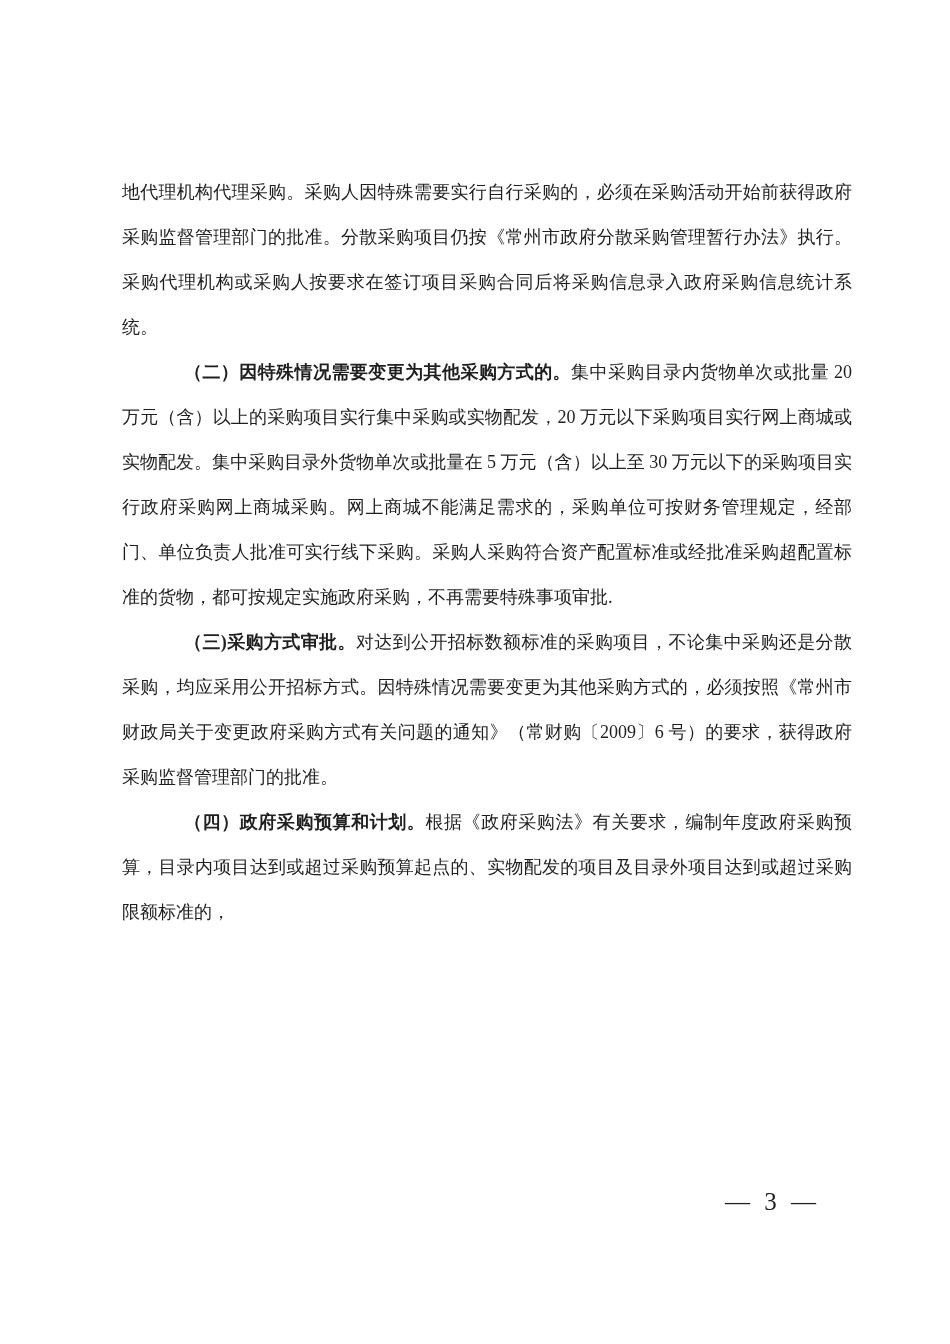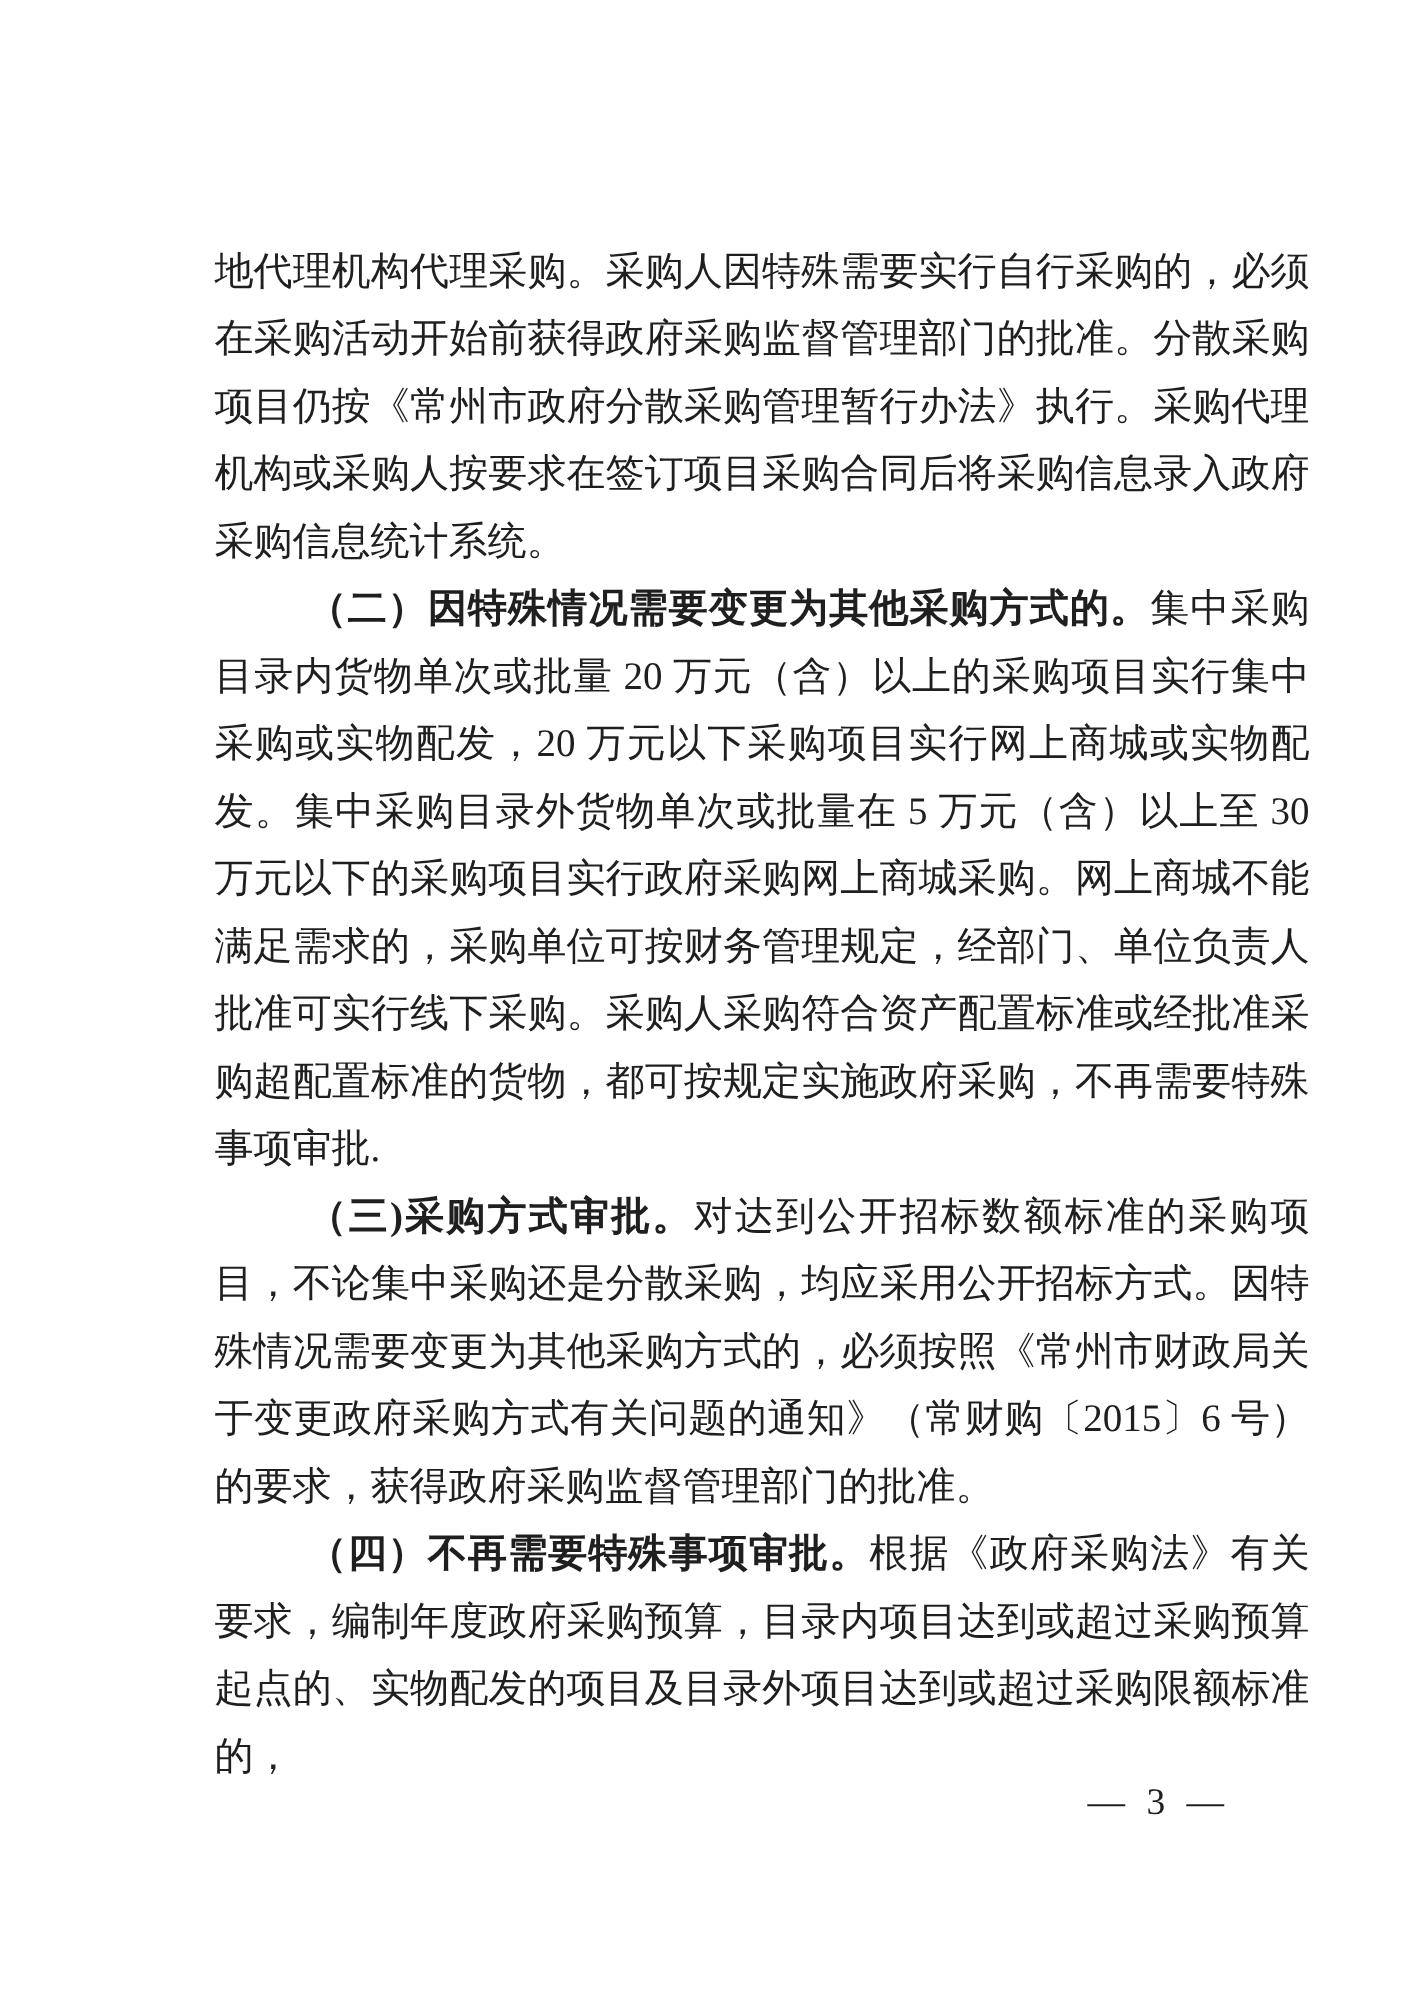--- a/index.html
+++ b/index.html
@@ -16,27 +16,26 @@
     color: #1f1f1f;
   }
   .page {
     position: absolute;
     inset: 0;
     background: #ffffff;
   }
   .text-block {
     position: absolute;
     left: 122px;
-    top: 158px;
+    top: 170px;
     width: 730px;
-    font-size: 26px;
+    font-size: 18px;
     line-height: 45px;
     text-align: justify;
     text-justify: inter-character;
-    margin-left: 21px;
     -webkit-font-smoothing: antialiased;
   }
   .para {
     margin: 0;
     padding: 0;
     text-indent: 62px;
   }
   .para.no-indent {
     text-indent: 0;
   }
@@ -58,17 +57,17 @@
     color: #1f1f1f;
   }
 </style>
 </head>
 <body>
 
 <div class="page">
   <div class="text-block" id="doc-body">
       <p class="para no-indent"><span class="run">地代理机构代理采购。采购人因特殊需要实行自行采购的，必须在采购活动开始前获得政府采购监督管理部门的批准。分散采购项目仍按《常州市政府分散采购管理暂行办法》执行。采购代理机构或采购人按要求在签订项目采购合同后将采购信息录入政府采购信息统计系统。</span></p>
       <p class="para"><span class="run bold">（二）因特殊情况需要变更为其他采购方式的。</span><span class="run">集中采购目录内货物单次或批量 20 万元（含）以上的采购项目实行集中采购或实物配发，20 万元以下采购项目实行网上商城或实物配发。集中采购目录外货物单次或批量在 5 万元（含）以上至 30 万元以下的采购项目实行政府采购网上商城采购。网上商城不能满足需求的，采购单位可按财务管理规定，经部门、单位负责人批准可实行线下采购。采购人采购符合资产配置标准或经批准采购超配置标准的货物，都可按规定实施政府采购，不再需要特殊事项审批.</span></p>
-      <p class="para"><span class="run bold">（三)采购方式审批。</span><span class="run">对达到公开招标数额标准的采购项目，不论集中采购还是分散采购，均应采用公开招标方式。因特殊情况需要变更为其他采购方式的，必须按照《常州市财政局关于变更政府采购方式有关问题的通知》（常财购〔2015〕6 号）的要求，获得政府采购监督管理部门的批准。</span></p>
-      <p class="para"><span class="run bold">（四）不再需要特殊事项审批。</span><span class="run">根据《政府采购法》有关要求，编制年度政府采购预算，目录内项目达到或超过采购预算起点的、实物配发的项目及目录外项目达到或超过采购限额标准的，</span></p>
+      <p class="para"><span class="run bold">（三)采购方式审批。</span><span class="run">对达到公开招标数额标准的采购项目，不论集中采购还是分散采购，均应采用公开招标方式。因特殊情况需要变更为其他采购方式的，必须按照《常州市财政局关于变更政府采购方式有关问题的通知》（常财购〔2009〕6 号）的要求，获得政府采购监督管理部门的批准。</span></p>
+      <p class="para"><span class="run bold">（四）政府采购预算和计划。</span><span class="run">根据《政府采购法》有关要求，编制年度政府采购预算，目录内项目达到或超过采购预算起点的、实物配发的项目及目录外项目达到或超过采购限额标准的，</span></p>
     </div>
   <div class="page-number">— 3 —</div>
 </div>
 
 </body></html>

